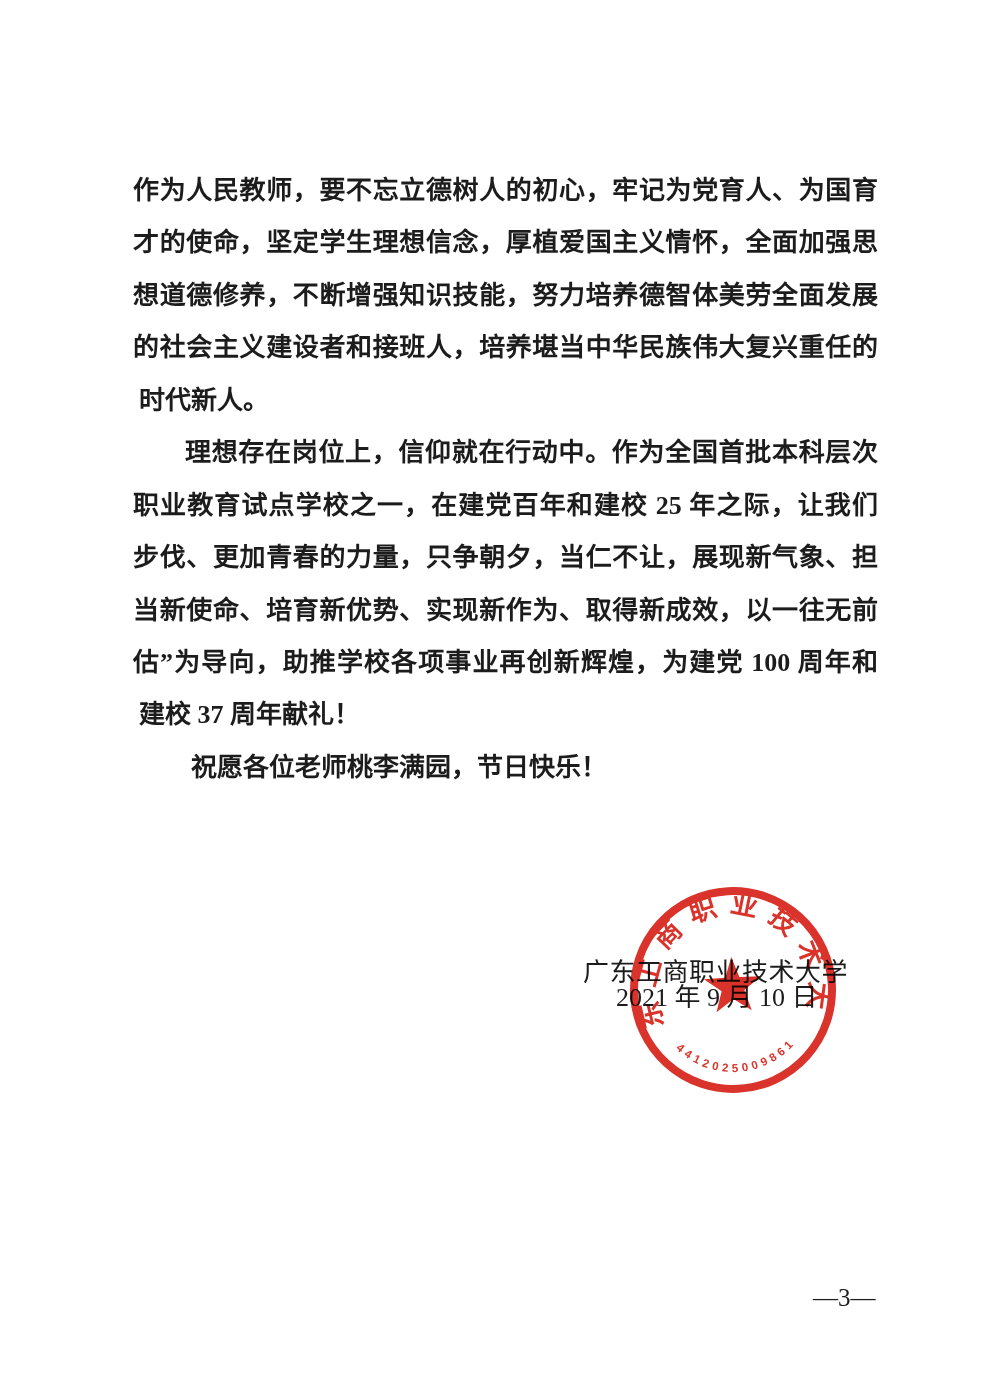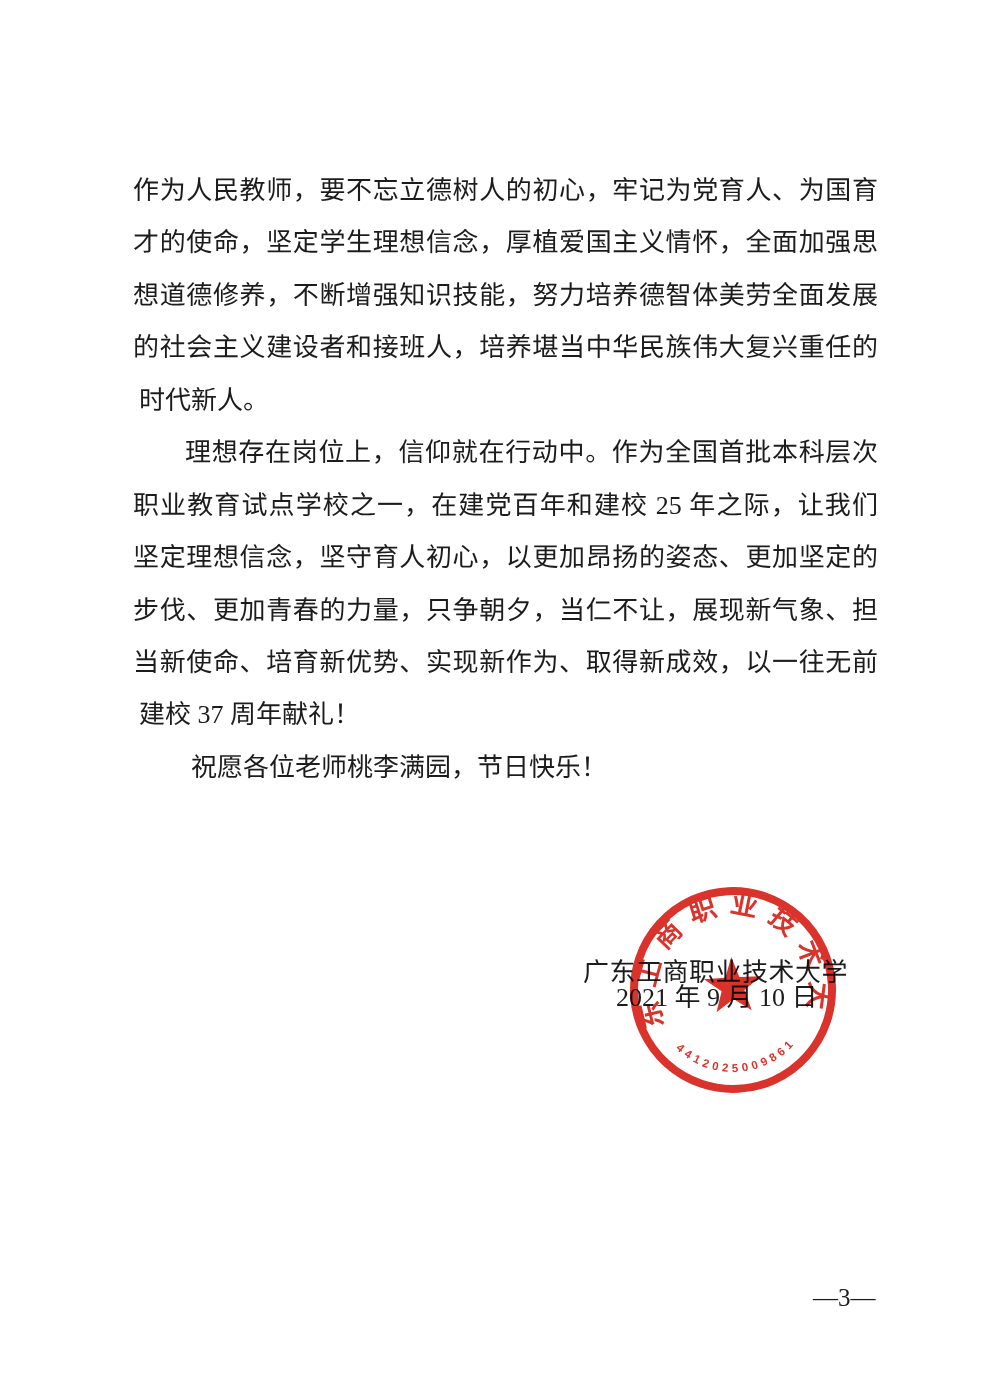--- a/index.html
+++ b/index.html
@@ -8,21 +8,21 @@
          font-family: "Liberation Serif", "DejaVu Serif", serif; }
 
   .page {
     position: absolute; left: 0; top: 0; width: 1000px; height: 1399px;
     background: #ffffff;
   }
 
   
   .doc-body {
     position: absolute; left: 133px; top: 165px; width: 745px;
-    font-size: 26px; color: #1c1c1c; letter-spacing: 0;
+    font-size: 26px; color: #1c1c1c; letter-spacing: 0; font-weight: bold;
   }
   .doc-body .line {
     height: 52.45px; line-height: 52.45px;
     text-align: justify; text-align-last: justify;
     white-space: nowrap; overflow: visible;
   }
   .doc-body .line.para-end { text-align-last: left; margin-left: 6px; }
   .doc-body .line.indent { text-indent: 2em; }
 
   
@@ -65,23 +65,23 @@
 <div class="page">
 
   <div class="doc-body">
       <div class="line">作为人民教师，要不忘立德树人的初心，牢记为党育人、为国育</div>
       <div class="line">才的使命，坚定学生理想信念，厚植爱国主义情怀，全面加强思</div>
       <div class="line">想道德修养，不断增强知识技能，努力培养德智体美劳全面发展</div>
       <div class="line">的社会主义建设者和接班人，培养堪当中华民族伟大复兴重任的</div>
       <div class="line para-end">时代新人。</div>
       <div class="line indent">理想存在岗位上，信仰就在行动中。作为全国首批本科层次</div>
       <div class="line">职业教育试点学校之一，在建党百年和建校 25 年之际，让我们</div>
-      <div class="line">坚定理想信念，坚守育人初心，以更加昂扬的姿态、更加坚定的</div>
       <div class="line">步伐、更加青春的力量，只争朝夕，当仁不让，展现新气象、担</div>
       <div class="line">当新使命、培育新优势、实现新作为、取得新成效，以一往无前</div>
+      <div class="line">估”为导向，助推学校各项事业再创新辉煌，为建党 100 周年和</div>
       <div class="line para-end">建校 37 周年献礼！</div>
       <div class="line indent para-end">祝愿各位老师桃李满园，节日快乐！</div>
     </div>
 
   <div class="sig-org">广东工商职业技术大学</div>
   <div class="sig-date">2021 年 9 月 10 日</div>
 
   <svg class="seal" viewBox="0 0 210 210" xmlns="http://www.w3.org/2000/svg">
 
     <circle class="seal-stroke" cx="105" cy="105" r="99" stroke-width="8"></circle>

